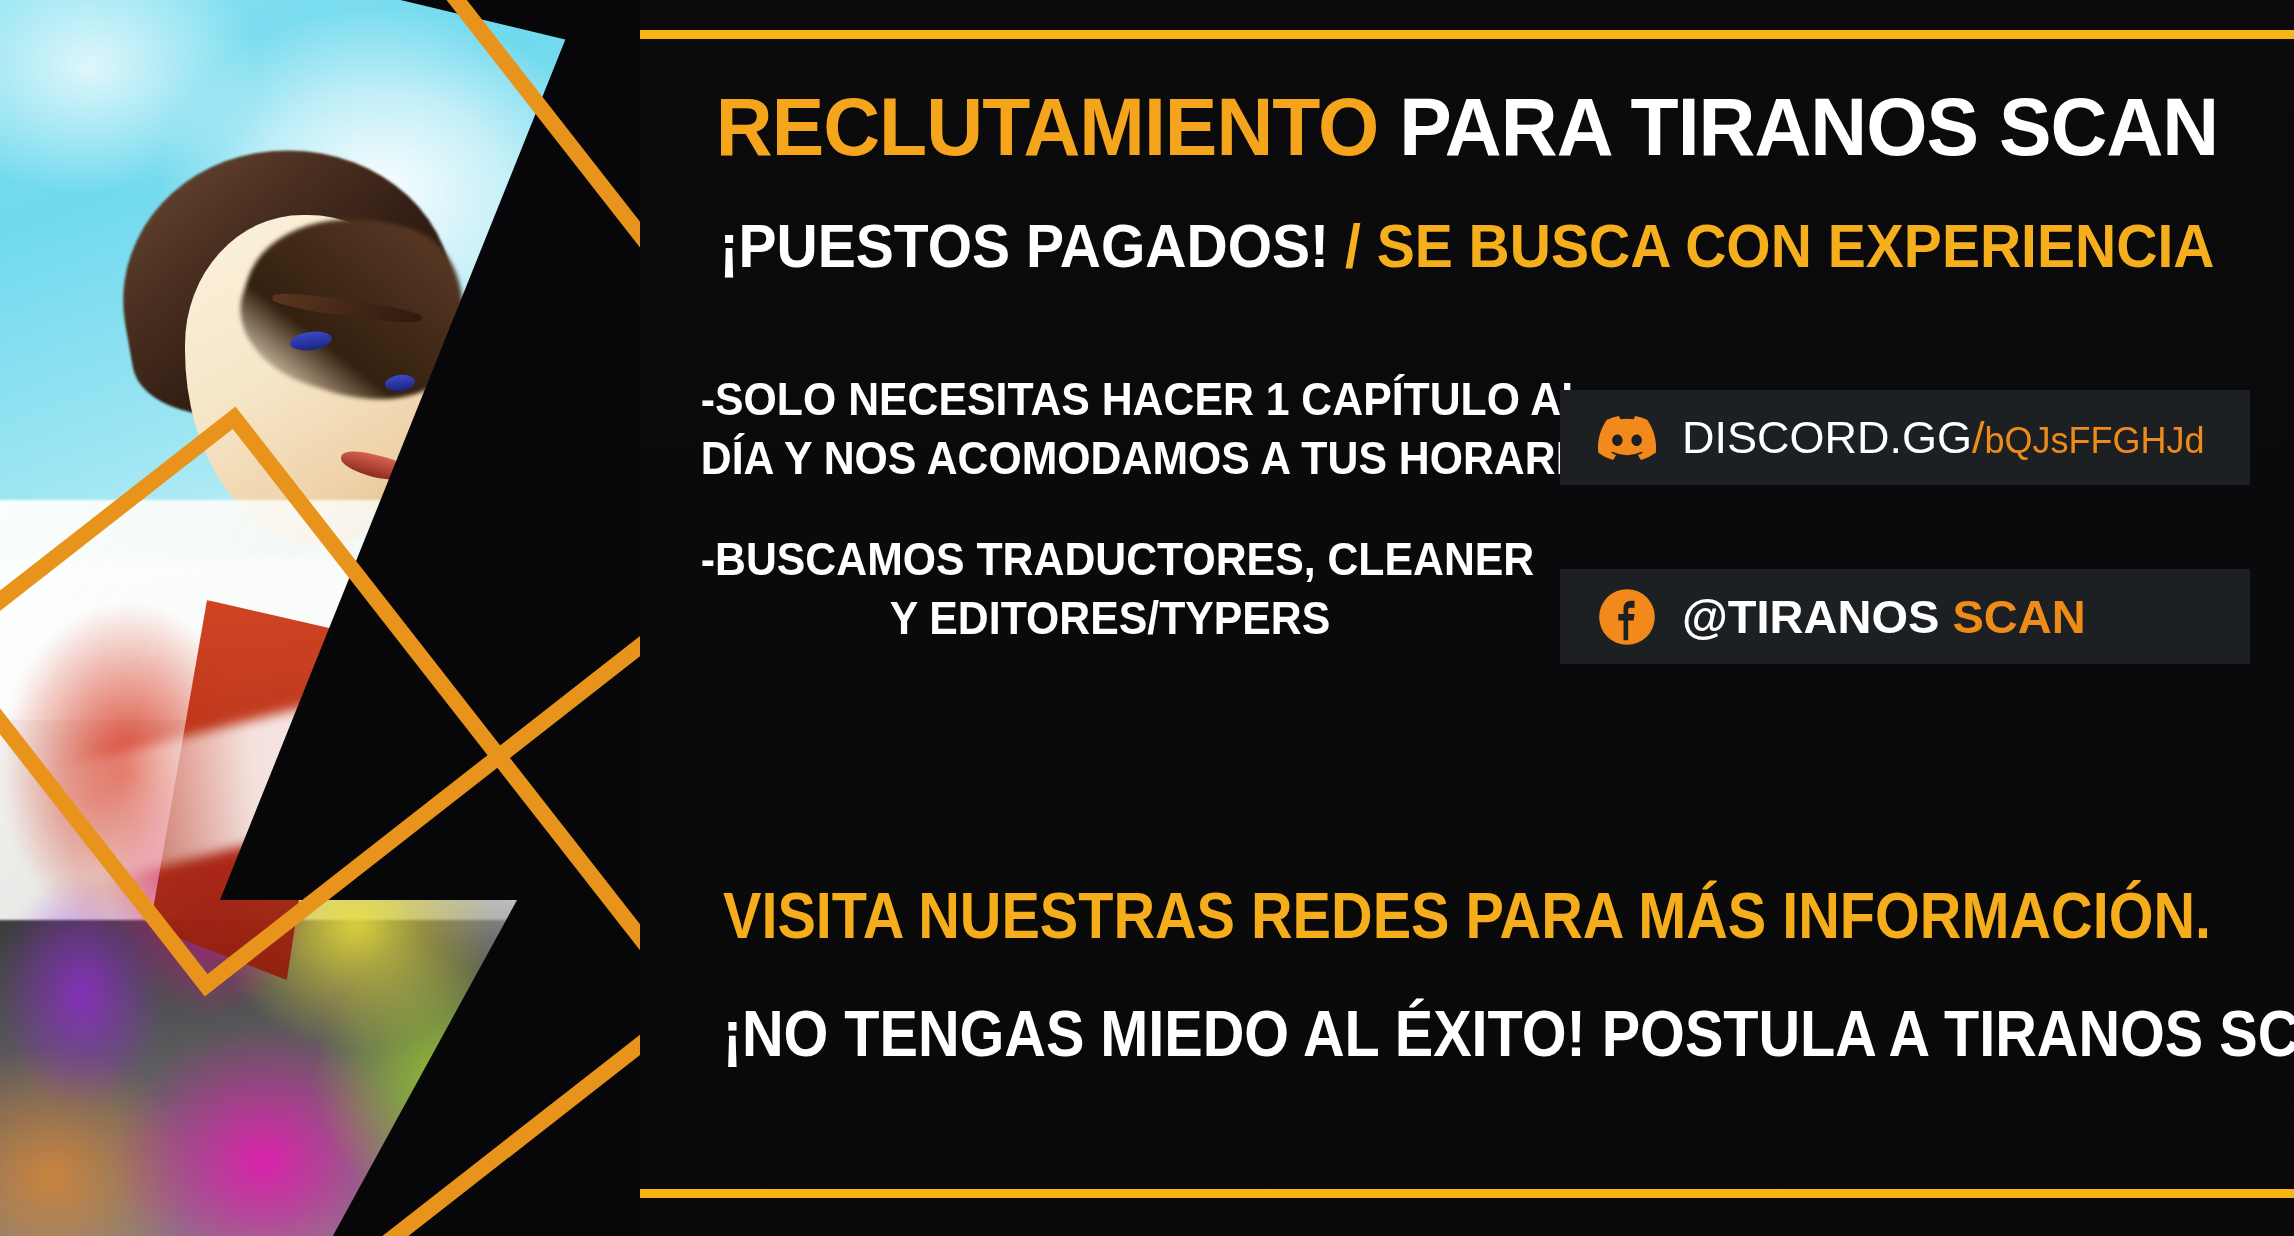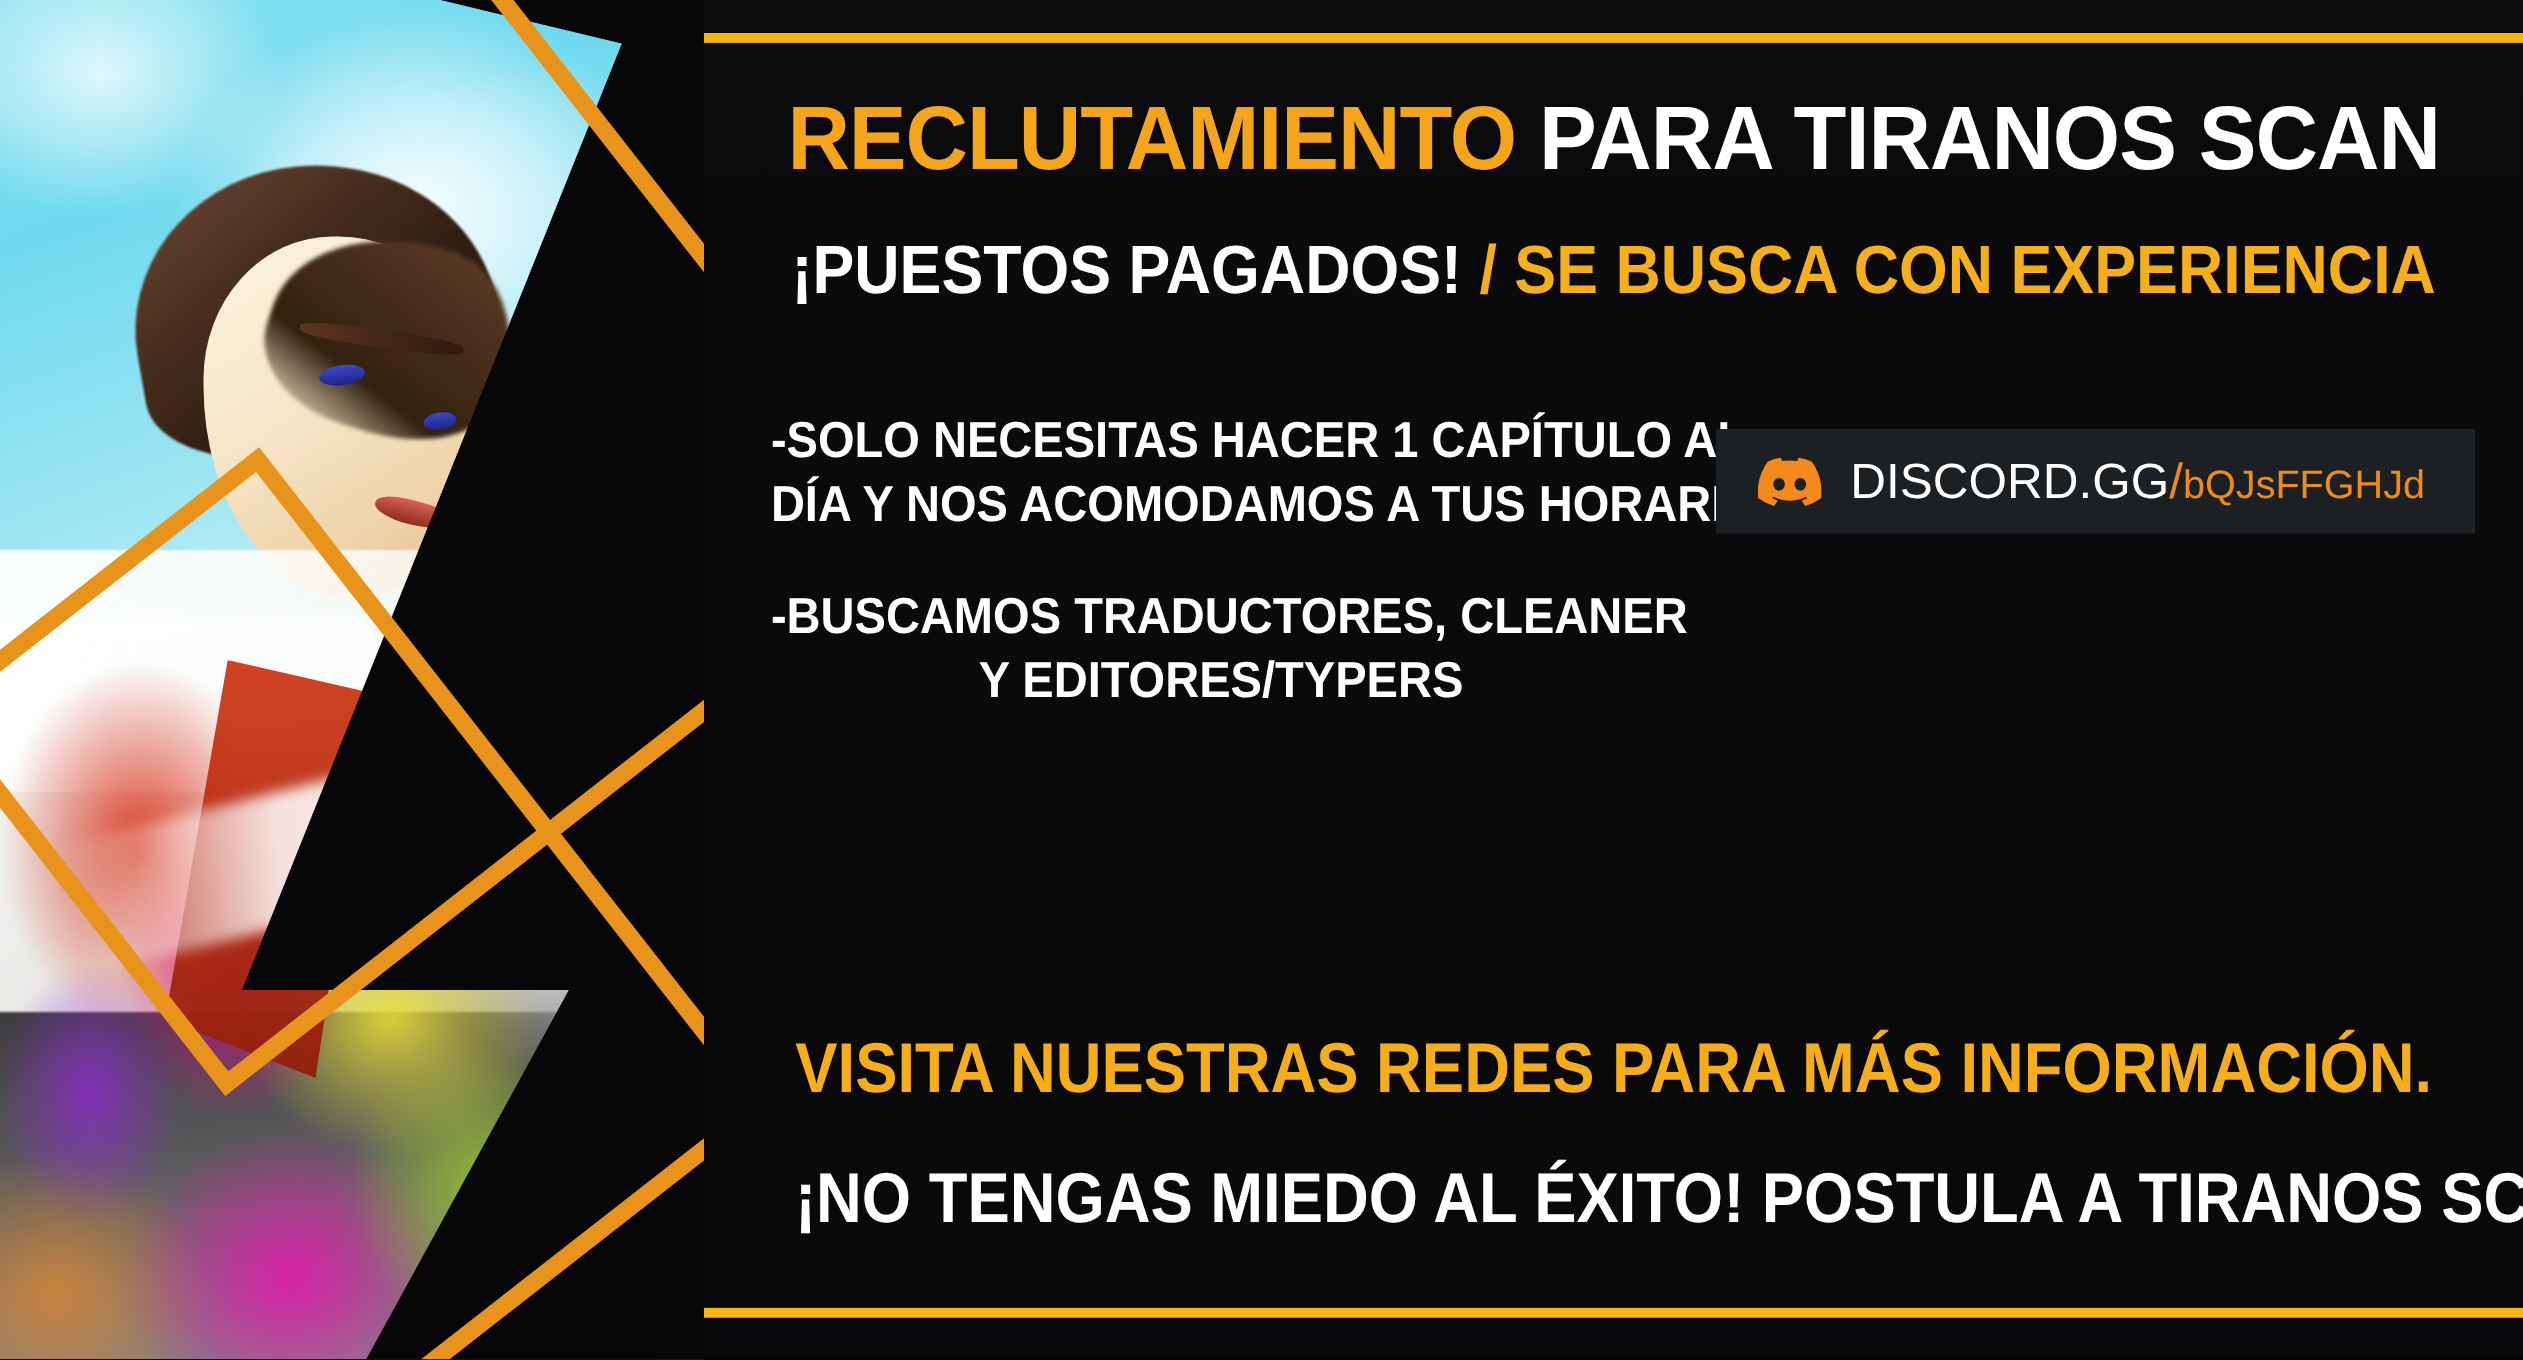--- a/index.html
+++ b/index.html
@@ -295,21 +295,21 @@
   .contact-text .sc {
     font-size: 36px;
     vertical-align: baseline;
   }
   .contact-text.fb { font-weight: 700; font-size: 47px; }
 
   
   .cta {
     position: absolute;
     left: 0;
-    top: 939px;
+    top: 884px;
     width: 1654px;
     text-align: center;
   }
   .cta-line1 {
     color: #f5ad1b;
     font-size: 64px;
     font-weight: 700;
     line-height: 1;
     font-stretch: condensed;
     transform: scaleX(0.9);
@@ -383,20 +383,31 @@
           <svg viewBox="0 0 127 96" xmlns="http://www.w3.org/2000/svg">
             <path fill="#f2891a" d="M107.7 8.07A105.15 105.15 0 0 0 81.47 0a72.06 72.06 0 0 0-3.36 6.83 97.68 97.68 0 0 0-29.11 0A72.37 72.37 0 0 0 45.64 0a105.89 105.89 0 0 0-26.25 8.09C2.79 32.65-1.71 56.6.54 80.21a105.73 105.73 0 0 0 32.17 16.15 77.7 77.7 0 0 0 6.89-11.11 68.42 68.42 0 0 1-10.85-5.18c.91-.66 1.8-1.34 2.66-2a75.57 75.57 0 0 0 64.32 0c.87.71 1.76 1.39 2.66 2a68.68 68.68 0 0 1-10.87 5.19 77 77 0 0 0 6.89 11.1 105.25 105.25 0 0 0 32.19-16.14c2.64-27.38-4.51-51.11-18.9-72.15ZM42.45 65.69C36.18 65.69 31 60 31 53s5-12.74 11.43-12.74S54 46 53.89 53s-5.05 12.69-11.44 12.69Zm42.24 0C78.41 65.69 73.25 60 73.25 53s5-12.74 11.44-12.74S96.23 46 96.12 53s-5.04 12.69-11.43 12.69Z"></path>
           </svg>
         </span>
         <span class="contact-text">
           <span class="white">DISCORD.GG</span><span class="orange">/</span><span class="orange sc">bQJsFFGHJd</span>
         </span>
       </div>
 
 
+      <div class="contact-box">
+        <span class="contact-icon">
+          <svg viewBox="0 0 100 100" xmlns="http://www.w3.org/2000/svg">
+            <circle cx="50" cy="50" r="48" fill="#f2891a"></circle>
+            <path fill="#1d2023" d="M63 34h-8c-2 0-3 1.2-3 3.4V45h11l-1.6 11H52v34a48 48 0 0 1-8 0V56h-9V45h9v-9.5C44 27 49 22 57 22h6z"></path>
+          </svg>
+        </span>
+        <span class="contact-text fb">
+          <span class="white">@TIRANOS</span><span class="orange"></span> <span class="orange">SCAN</span>
+        </span>
+      </div>
 
     </div>
 
     <div class="cta">
       <div class="cta-line1">VISITA NUESTRAS REDES PARA MÁS INFORMACIÓN.</div>
       <div class="cta-line2">¡NO TENGAS MIEDO AL ÉXITO! POSTULA A TIRANOS SCAN.</div>
     </div>
 
     <div class="rule-bottom"></div>
   </div>

